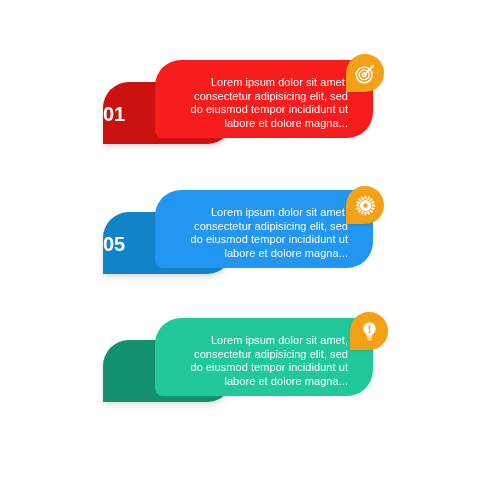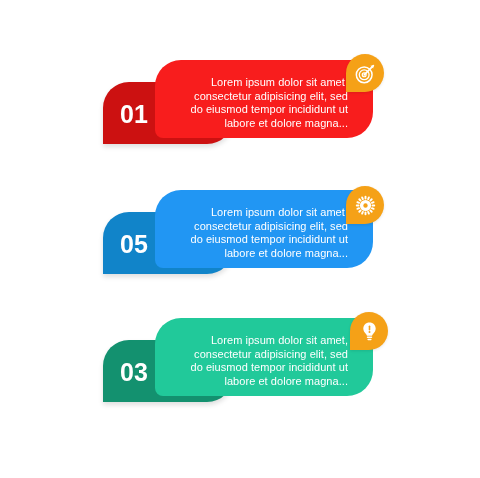--- a/index.html
+++ b/index.html
@@ -62,23 +62,23 @@
   }
 
   
   .number {
     position: absolute;
     left: 103px;
     top: 30px;
     width: 62px;
     height: 48px;
     line-height: 48px;
-    text-align: center;
+    text-align: left;
     color: #ffffff;
-    font-size: 25px;
+    font-size: 20px;
     font-weight: bold;
     letter-spacing: 0px;
     z-index: 4;
     font-family: "Liberation Sans", sans-serif;
   }
 
   
   .body-text {
     position: absolute;
     left: 186px;
@@ -172,21 +172,20 @@
           </g>
           <circle cx="12" cy="12" r="2.5" fill="#f5a117"></circle>
         </svg>
       </span>
     </div>
   </div>
 
   <div class="row row-3">
     <div class="tab" style="background: rgb(19, 145, 111);"></div>
     <div class="bar" style="background: rgb(33, 201, 154);"></div>
-    <div class="number">03</div>
     <div class="body-text">Lorem ipsum dolor sit amet, consectetur adipisicing elit, sed do eiusmod tempor incididunt ut labore et dolore magna...</div>
 
     <div class="badge badge-3" style="background: rgb(245, 161, 23);">
       <span>
         <svg viewBox="0 0 24 24" aria-hidden="true">
           <path d="M12 1.6c-4.2 0-7.1 3.1-7.1 7 0 2.6 1.4 4.3 2.6 5.6
                    0.9 1 1.5 1.7 1.6 2.7h5.8c0.1-1 0.7-1.7 1.6-2.7
                    1.2-1.3 2.6-3 2.6-5.6 0-3.9-2.9-7-7.1-7z" fill="#ffffff"></path>
           <rect x="8.9" y="17.6" width="6.2" height="1.8" rx="0.9" fill="#ffffff"></rect>
           <rect x="9.6" y="20.2" width="4.8" height="1.8" rx="0.9" fill="#ffffff"></rect>

